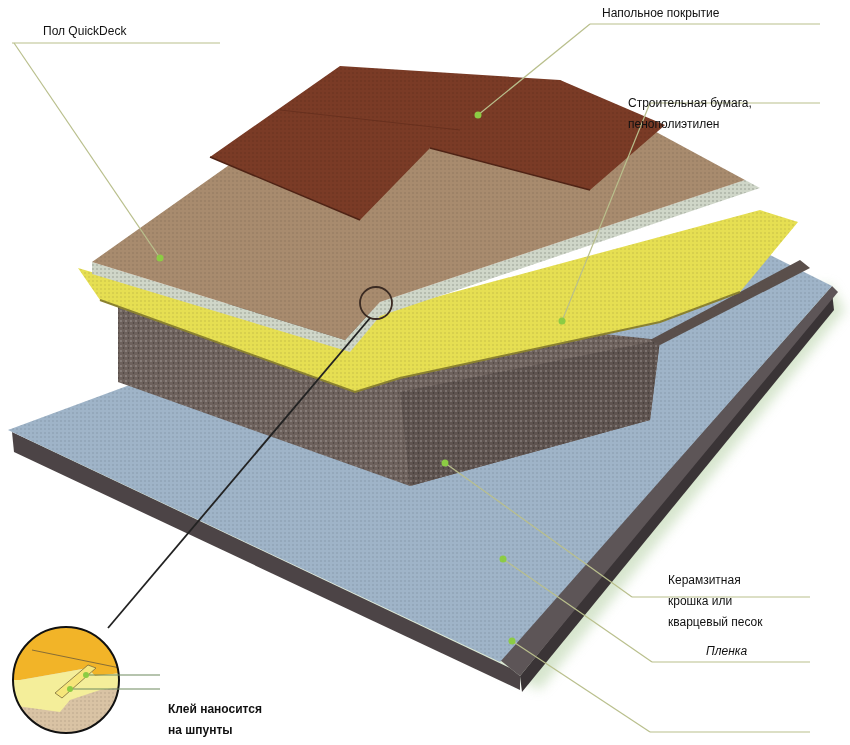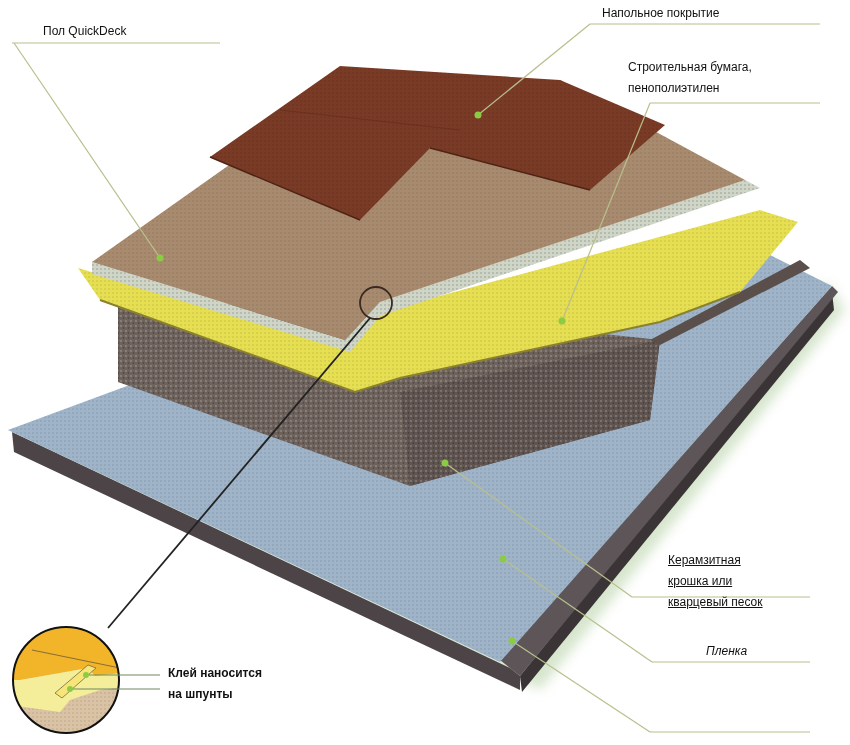--- a/index.html
+++ b/index.html
@@ -1,21 +1,21 @@
 <!DOCTYPE html>
 <html><head>
   <meta charset="utf-8">
   <style>
     html, body { margin: 0; padding: 0; background: #ffffff; }
     body { width: 850px; height: 745px; position: relative; overflow: hidden;
            font-family: "Liberation Sans", "DejaVu Sans", sans-serif; }
     #stage { position: absolute; left: 0; top: 0; width: 850px; height: 745px; }
     .label { position: absolute; color: #111111; font-size: 12px; line-height: 21px; white-space: nowrap; }
     .label span { display: block; }
-    .r { text-align: left; }
+    .r { text-align: left; margin-top: 36px; }
   </style>
 </head>
 <body>
 
 <div id="stage">
   <svg width="850" height="745" viewBox="0 0 850 745" xmlns="http://www.w3.org/2000/svg">
     <defs>
       <pattern id="dots" width="4" height="4" patternUnits="userSpaceOnUse">
         <circle cx="1" cy="1" r="0.7" fill="rgba(0,0,0,0.18)"></circle>
       </pattern>
@@ -123,21 +123,21 @@
     </g>
   </svg>
 
   
   <div class="label" style="left:43px; top:21px;">Пол QuickDeck</div>
   <div class="label" style="left:602px; top:3px;">Напольное покрытие</div>
   <div class="label r" style="left:628px; top:57px;">
     <span>Строительная бумага,</span>
     <span>пенополиэтилен</span>
   </div>
-  <div class="label r" style="left:668px; top:550px;text-decoration:underline;">
+  <div class="label r" style="left:668px; top:534px;">
     <span>Керамзитная</span>
     <span>крошка или</span>
     <span>кварцевый песок</span>
   </div>
   <div class="label" style="left:706px; top:641px;font-style:italic;">Пленка</div>
   <div class="label r" style="left:168px; top:663px;font-weight:bold;">
     <span>Клей наносится</span>
     <span>на шпунты</span>
   </div>
 </div>

